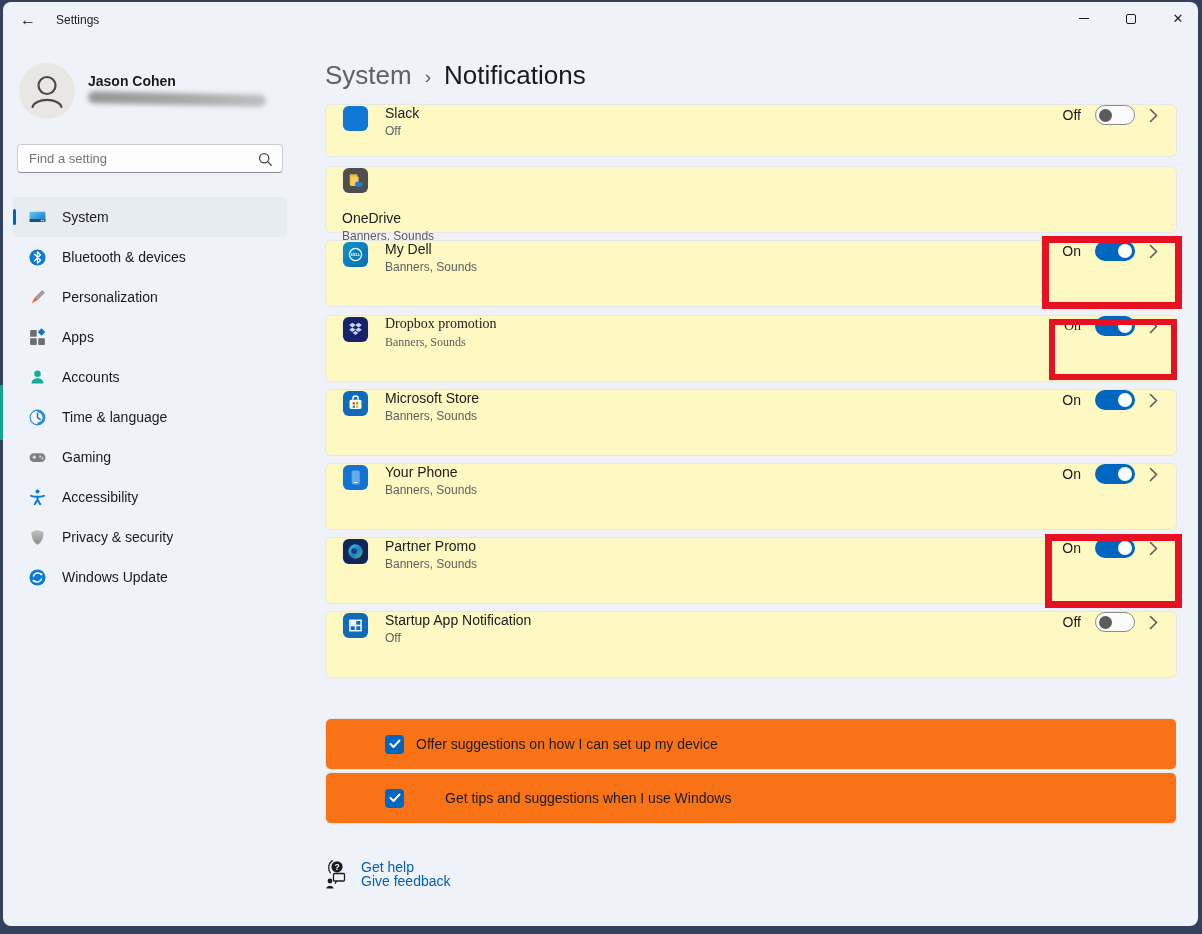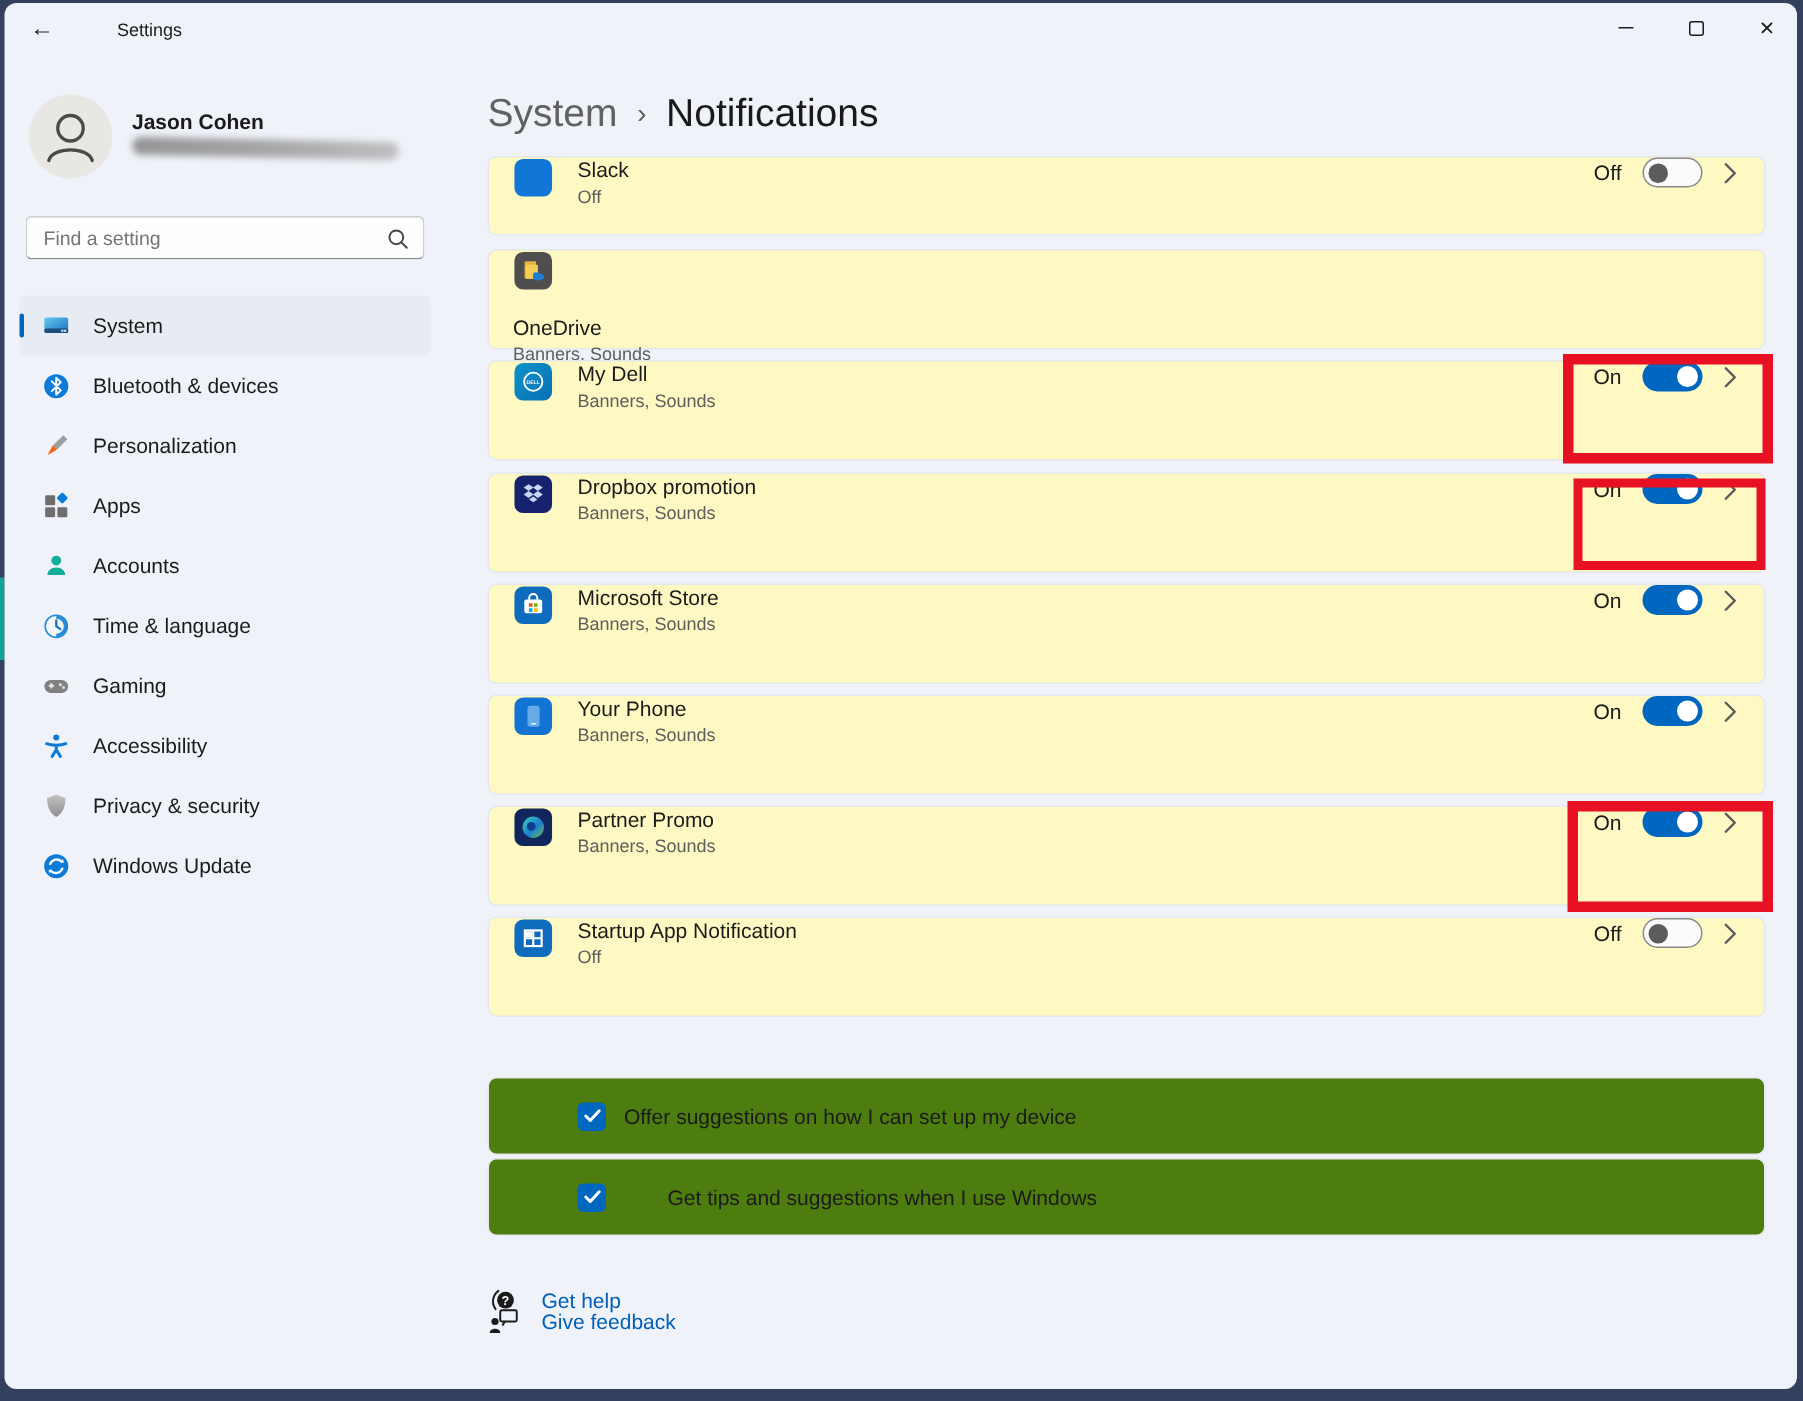--- a/index.html
+++ b/index.html
@@ -8,21 +8,21 @@
 
   .teal-sliver { position:absolute; left:0; top:385px; width:3px; height:55px; background:#14A394; }
 
   .window { position:absolute; left:3px; top:2px; width:1195px; height:924px;
             background:#EFF2F8; border-radius:8px; overflow:hidden; }
 
   
   .titlebar { position:absolute; left:0; top:0; width:100%; height:36px; }
   .back-btn { position:absolute; left:10px; top:5px; width:30px; height:26px; border-radius:4px;
               display:flex; align-items:center; justify-content:center; font-size:16px; color:#1B1B1B; cursor:default; }
-  .app-title { position:absolute; left:53px; top:11px; font-size:12px; color:#1B1B1B;margin-left:22px; }
+  .app-title { position:absolute; left:53px; top:11px; font-size:12px; color:#1B1B1B; }
   .win-btn { position:absolute; top:0; width:46px; height:33px; display:flex; align-items:center; justify-content:center; }
   .win-btn.min { left:1058px; } .win-btn.max { left:1105px; } .win-btn.close { left:1152px; }
   .glyph-min { width:10px; height:1px; background:#1B1B1B; display:block; }
   .glyph-max { width:10px; height:10px; border:1px solid #1B1B1B; border-radius:2px; display:block; }
   .glyph-close { font-size:13px; color:#1B1B1B; line-height:1; }
 
   
   .avatar { position:absolute; left:16px; top:61px; width:56px; height:56px; border-radius:50%;
             background:#E9E7E3; display:flex; align-items:center; justify-content:center; }
   .user-name { position:absolute; left:85px; top:71px; font-size:14px; font-weight:700; }
@@ -61,21 +61,21 @@
   .state-label { font-size:14px; color:#1B1B1B; }
 
   .toggle { width:40px; height:20px; border-radius:10px; position:relative; flex:none; }
   .toggle.on { background:#0067C0; }
   .toggle.on .knob { position:absolute; right:3px; top:3px; width:14px; height:14px; border-radius:50%; background:#fff; }
   .toggle.off { background:#FBFBFB; border:1px solid #8A8A8A; }
   .toggle.off .knob { position:absolute; left:3px; top:2.5px; width:13px; height:13px; border-radius:50%; background:#5C5C5C; }
 
   .chev { flex:none; display:flex; }
 
-  .check-card { position:absolute; left:322px; width:852px; height:52px; background:#4d7c0f;
+  .check-card { position:absolute; left:322px; width:852px; height:52px; background:#f97316;
                 border:1px solid #E4E7EC; border-radius:6px; display:flex; align-items:center;
                 padding-left:59px; gap:12px; }
   .checkbox { width:19px; height:19px; border-radius:4px; background:#0067C0; flex:none;
               display:flex; align-items:center; justify-content:center; }
   .check-label { font-size:14px; color:#1B1B1B; }
 
   .link-row { position:absolute; left:322px; display:flex; align-items:center; gap:14px; height:24px; }
   .link-row .lico { width:22px; flex:none; display:flex; justify-content:center; }
   .link-text { font-size:14px; color:#005FB8; }
 
@@ -308,21 +308,21 @@
       <span class="state-label">On</span>
       <div class="toggle on">
           <div class="knob"></div>
         </div>
       <svg class="chev" width="9" height="15" viewBox="0 0 9 15">
           <path d="M1.5 1.5 L7.5 7.5 L1.5 13.5" fill="none" stroke="#5A5A5A" stroke-width="1.6" stroke-linecap="round" stroke-linejoin="round"></path>
         </svg>
     </div>
   </div>
 
-  <div class="card" style="top:313px; height:67px;">
+  <div class="card" style="top:313px; height:67px;font-family:Liberation Serif, serif;">
     <svg class="app-ico" viewBox="0 0 28 28">
         <rect x="1" y="1" width="26" height="26" rx="6" fill="#16226E"></rect>
       <polygon points="10.8,7 14.2,9.4 10.8,11.8 7.4,9.4" fill="#C5D8F2"></polygon>
         <polygon points="17.2,7 20.6,9.4 17.2,11.8 13.8,9.4" fill="#C5D8F2"></polygon>
       <polygon points="10.8,11.8 14.2,14.2 10.8,16.6 7.4,14.2" fill="#C5D8F2"></polygon>
         <polygon points="17.2,11.8 20.6,14.2 17.2,16.6 13.8,14.2" fill="#C5D8F2"></polygon>
       <polygon points="14,15.6 16.9,17.6 14,19.6 11.1,17.6" fill="#C5D8F2"></polygon>
       </svg>
     <div class="row-text">
       <span class="row-title">Dropbox promotion</span>

